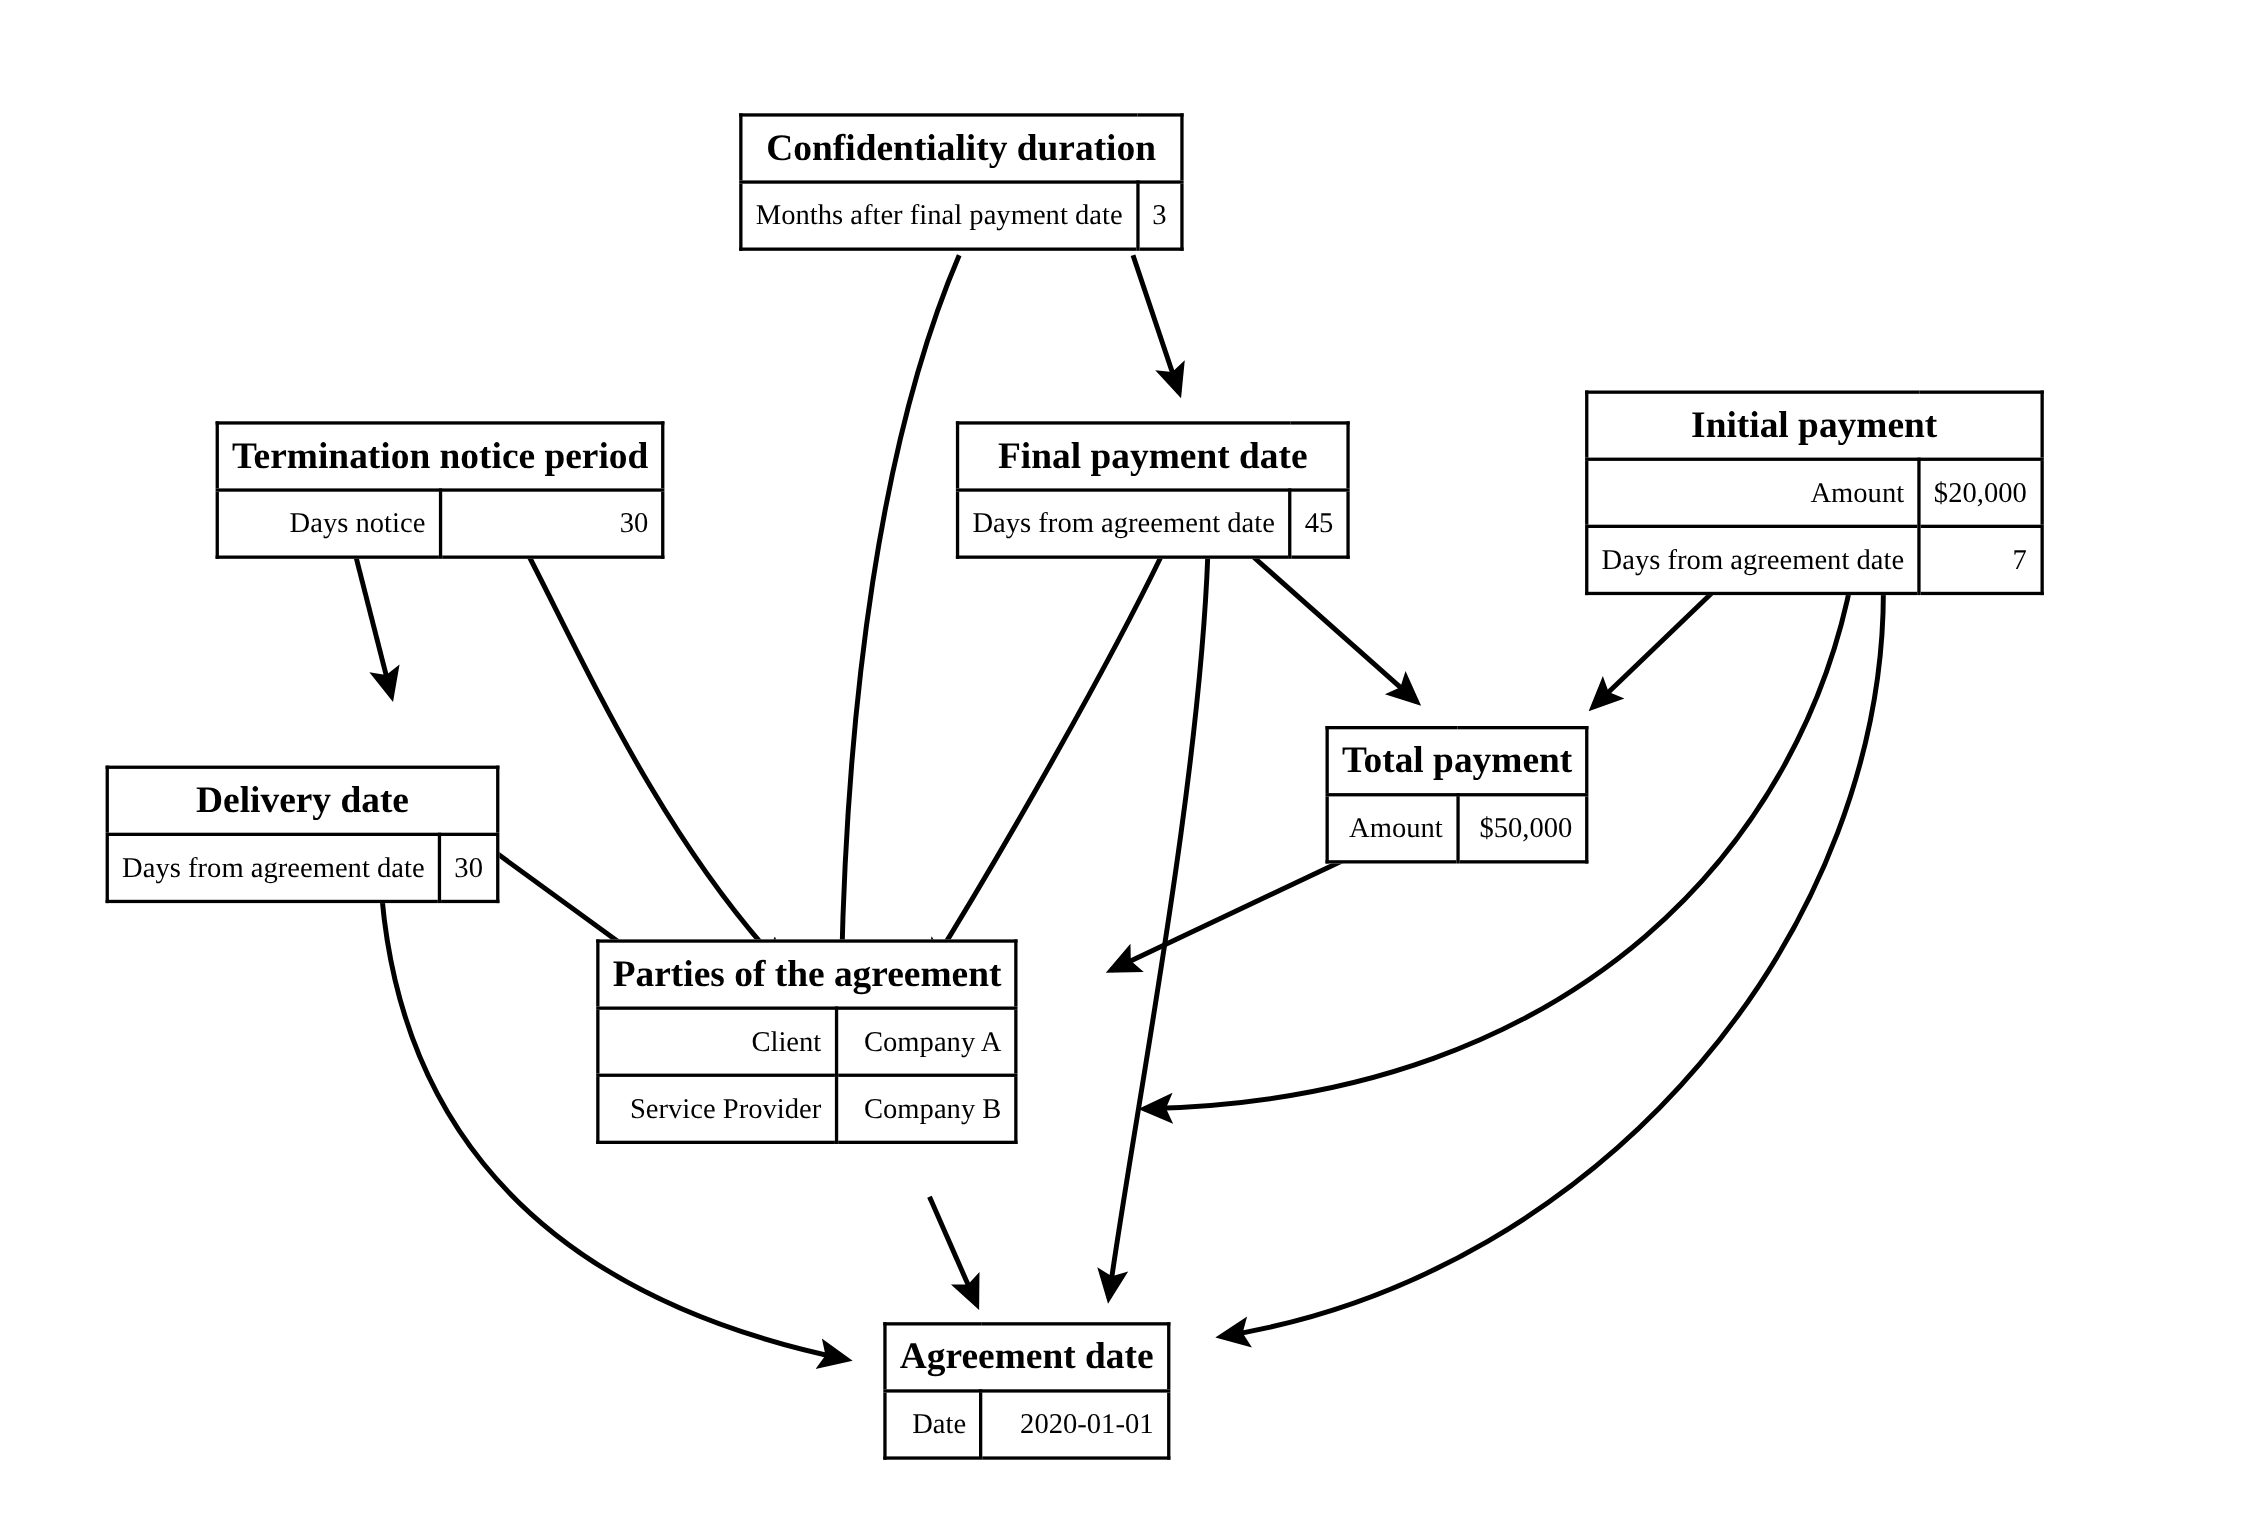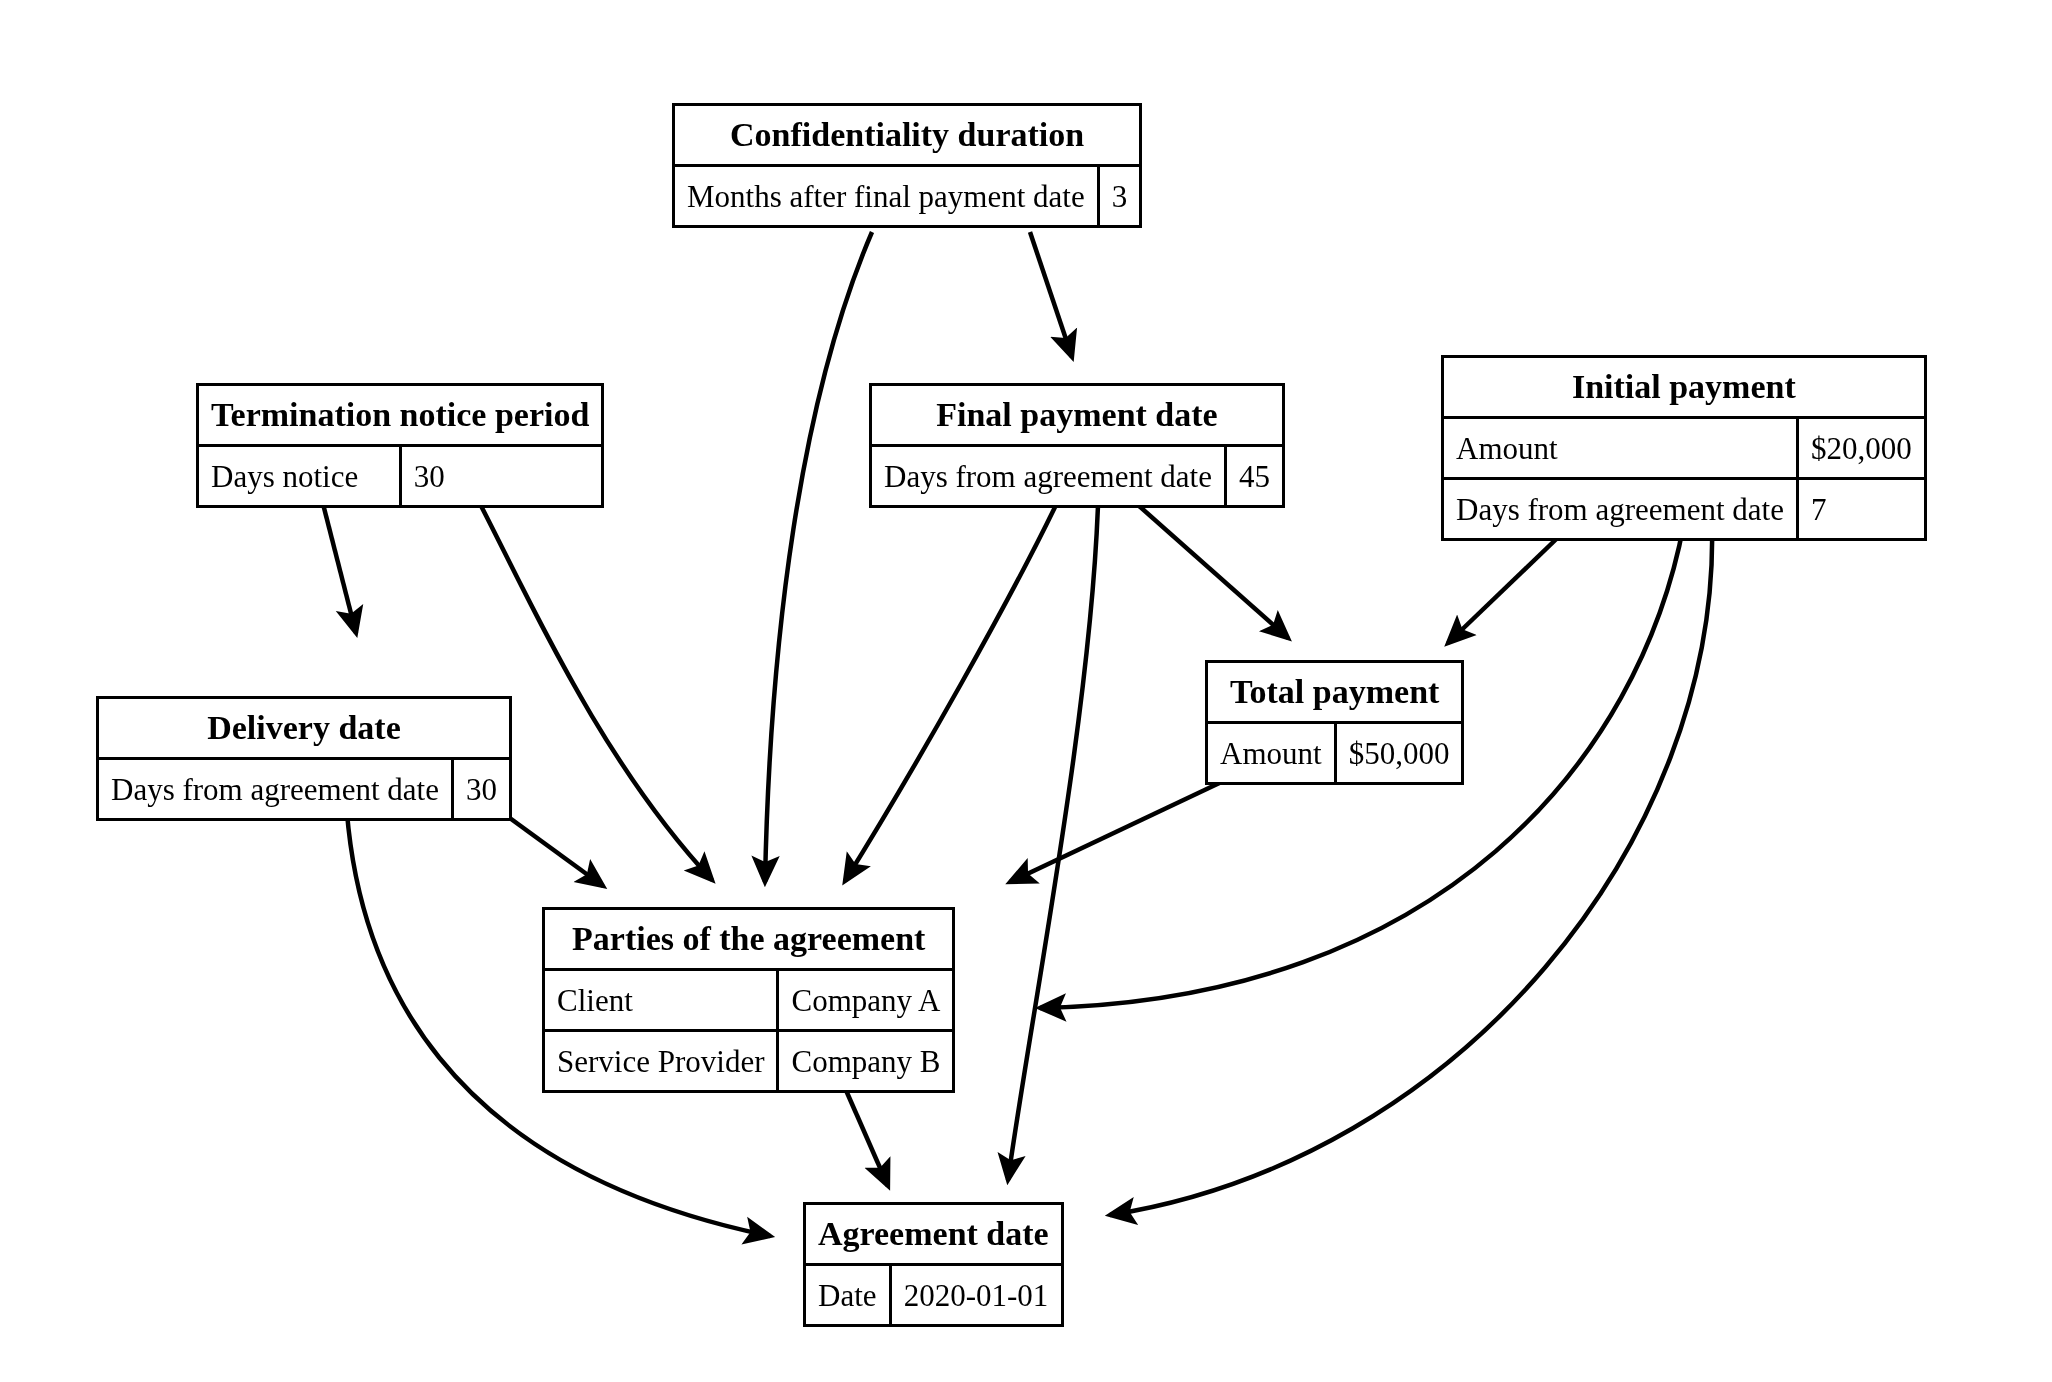--- a/index.html
+++ b/index.html
@@ -32,23 +32,23 @@
   }
   table.node {
     border-spacing: 0;
   }
   .node td, .node th {
     border: 0;
     padding: 0 12px;
     background: #ffffff;
     color: #000000;
     white-space: nowrap;
-    text-align: left;
+    text-align: right;
     vertical-align: middle;
-    font-size: 31px;
+    font-size: 26px;
     line-height: 1.0;
     height: 58px;
   }
   .node .title-cell {
     font-weight: bold;
     font-size: 34px;
     border-bottom: 3px solid #000000;
     text-align: center;
   }
   .node .row-key {
@@ -171,21 +171,21 @@
         <tr>
       <td class="title-cell" colspan="2">Total payment</td>
     </tr>
     <tr>
       <td class="row-key">Amount</td>
       <td>$50,000</td>
     </tr>
   </tbody>
     </table>
 
-  <table class="node" style="left:542px; top:907px;">
+  <table class="node" style="left:542px; top:854px;">
     <tbody>
         <tr>
       <td class="title-cell" colspan="2">Parties of the agreement</td>
     </tr>
     <tr>
       <td class="row-key">Client</td>
       <td>Company A</td>
     </tr>
     <tr>
       <td class="row-key row-sep">Service Provider</td>

